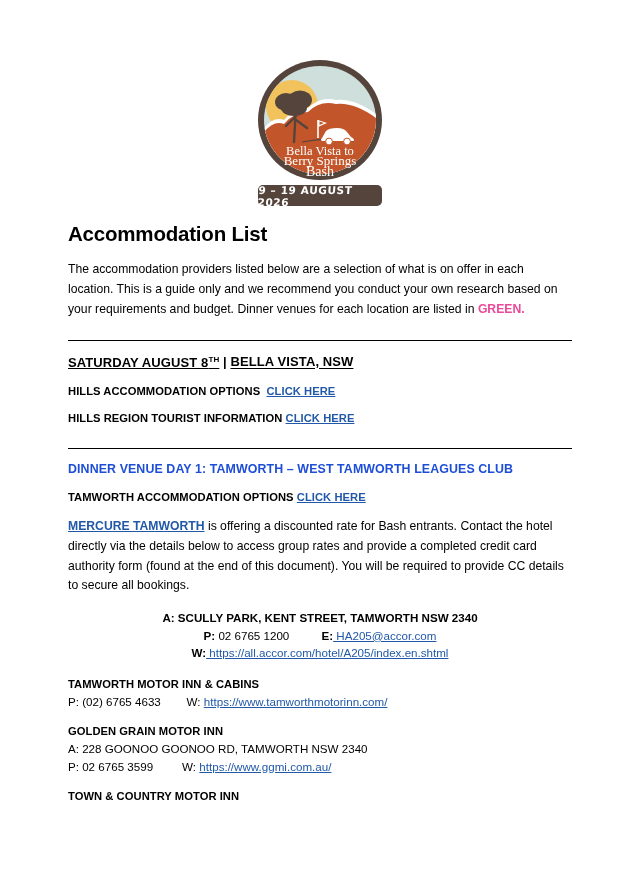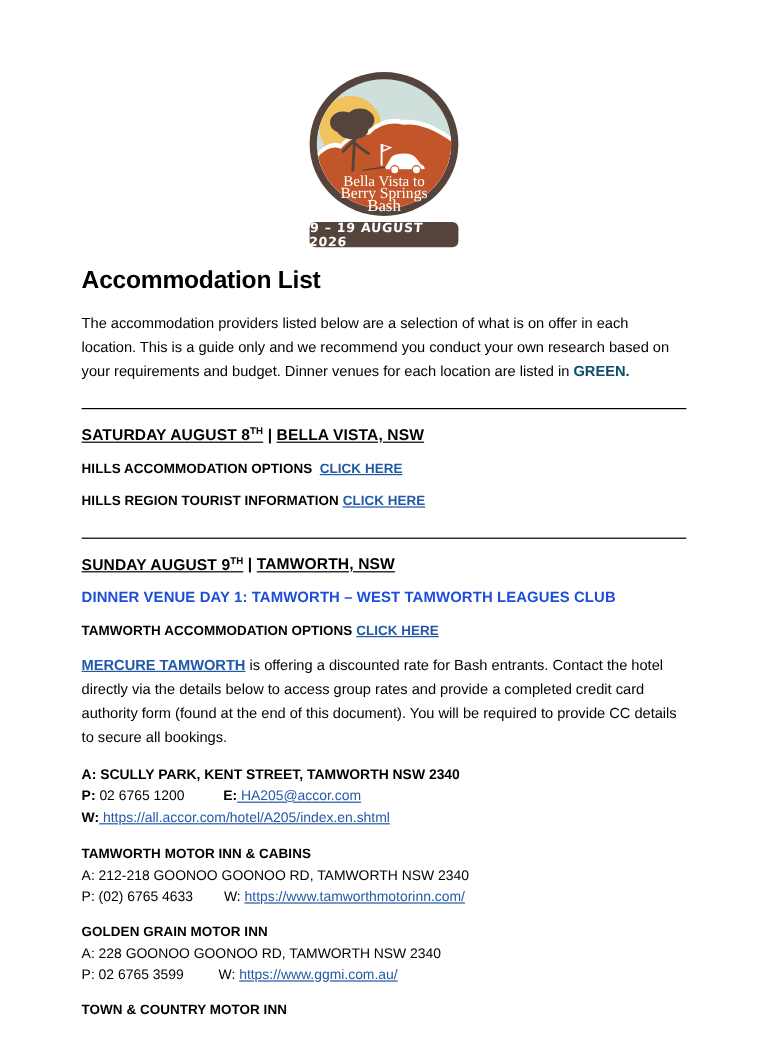--- a/index.html
+++ b/index.html
@@ -67,21 +67,21 @@
     font-weight: bold;
     margin: 16px 0 14px 0;
     letter-spacing: -0.2px;
   }
   p.intro {
     font-size: 12.2px;
     line-height: 1.62;
     margin: 0;
   }
   .green {
-    color: #0c4a6e;
+    color: #ec4899;
     font-weight: 600;
   }
 
   hr.rule {
     border: none;
     border-top: 1.3px solid #000;
     margin: 21px 0 13px 0;
   }
 
   h2.section-title {
@@ -136,21 +136,21 @@
     font-weight: bold;
     line-height: 1.5;
     letter-spacing: 0.05px;
   }
   .hotel-row {
     font-size: 11.6px;
     line-height: 1.52;
     white-space: pre;
   }
   .hotel-row b { font-weight: bold; }
-  .mercure-block { margin-bottom: 14px; }
+  .mercure-block { margin-bottom: 14px; text-align: center; }
 </style>
 </head>
 <body>
 
 <div class="page">
 
   <div class="logo-wrap">
     <div class="logo">
       <svg class="logo-oval" viewBox="0 0 140 124">
         <defs>
@@ -197,38 +197,36 @@
   <hr class="rule">
 
   <h2 class="section-title"><span class="u"><span>SATURDAY AUGUST 8</span><sup>TH</sup></span><span> | </span><span class="u">BELLA VISTA, NSW</span></h2>
 
   <p class="line"><span>HILLS ACCOMMODATION OPTIONS</span>&nbsp; <span class="link">CLICK HERE</span></p>
 
   <p class="line"><span>HILLS REGION TOURIST INFORMATION</span> <span class="link">CLICK HERE</span></p>
 
   <hr class="rule">
 
-  <h2 class="section-title"><span class="u"><span>SUNDAY AUGUST 9</span><sup>TH</sup></span><span> | </span><span class="u">TAMWORTH, NSW</span></h2>
 
   <p class="dinner">DINNER VENUE DAY 1: TAMWORTH – WEST TAMWORTH LEAGUES CLUB</p>
 
   <p class="line"><span>TAMWORTH ACCOMMODATION OPTIONS</span> <span class="link">CLICK HERE</span></p>
 
 
   <p class="body-para"><span class="link">MERCURE TAMWORTH</span><span> is offering a discounted rate for Bash entrants. Contact the hotel directly via the details below to access group rates and provide a completed credit card authority form (found at the end of this document). You will be required to provide CC details to secure all bookings.</span></p>
 
   <div class="mercure-block">
     <div class="hotel-row"><b>A:</b><b> SCULLY PARK, KENT STREET, TAMWORTH NSW 2340</b></div>
     <div class="hotel-row"><b>P:</b><span> 02 6765 1200</span><span>          </span><b>E:</b><span class="link-normal"> HA205@accor.com</span></div>
     <div class="hotel-row"><b>W:</b><span class="link-normal"> https://all.accor.com/hotel/A205/index.en.shtml</span></div>
   </div>
 
   <div class="hotel">
     <div class="hotel-name">TAMWORTH MOTOR INN &amp; CABINS</div>
-    <div class="hotel-row">A: 212-218 GOONOO GOONOO RD, TAMWORTH NSW 2340</div>
     <div class="hotel-row"><span>P: (02) 6765 4633</span><span>        </span><span>W: </span><span class="link-normal">https://www.tamworthmotorinn.com/</span></div>
   </div>
 
   <div class="hotel">
     <div class="hotel-name">GOLDEN GRAIN MOTOR INN</div>
     <div class="hotel-row">A: 228 GOONOO GOONOO RD, TAMWORTH NSW 2340</div>
     <div class="hotel-row"><span>P: 02 6765 3599</span><span>         </span><span>W: </span><span class="link-normal">https://www.ggmi.com.au/</span></div>
   </div>
 
   <div class="hotel">

